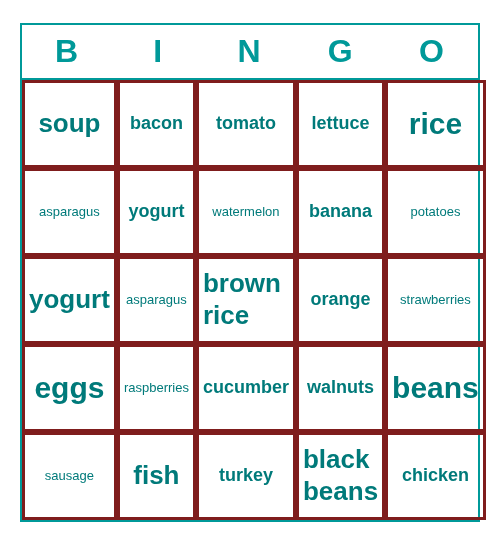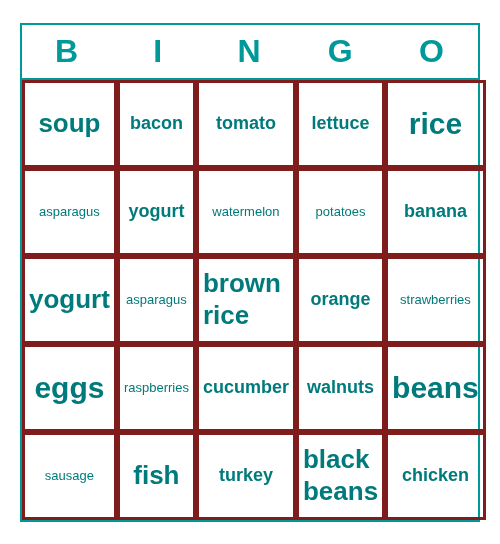--- a/index.html
+++ b/index.html
@@ -111,24 +111,24 @@
       <div class="bingo-cell">
         <span class="text-small">asparagus</span>
       </div>
       <div class="bingo-cell">
         <span class="text-medium">yogurt</span>
       </div>
       <div class="bingo-cell">
         <span class="text-small">watermelon</span>
       </div>
       <div class="bingo-cell">
-        <span class="text-small">potatoes</span>
+        <span class="text-medium">banana</span>
       </div>
       <div class="bingo-cell">
-        <span class="text-medium">banana</span>
+        <span class="text-small">potatoes</span>
       </div>
       <div class="bingo-cell">
         <span class="text-large">yogurt</span>
       </div>
       <div class="bingo-cell">
         <span class="text-small">asparagus</span>
       </div>
       <div class="bingo-cell">
         <span class="text-large">brown rice</span>
       </div>

